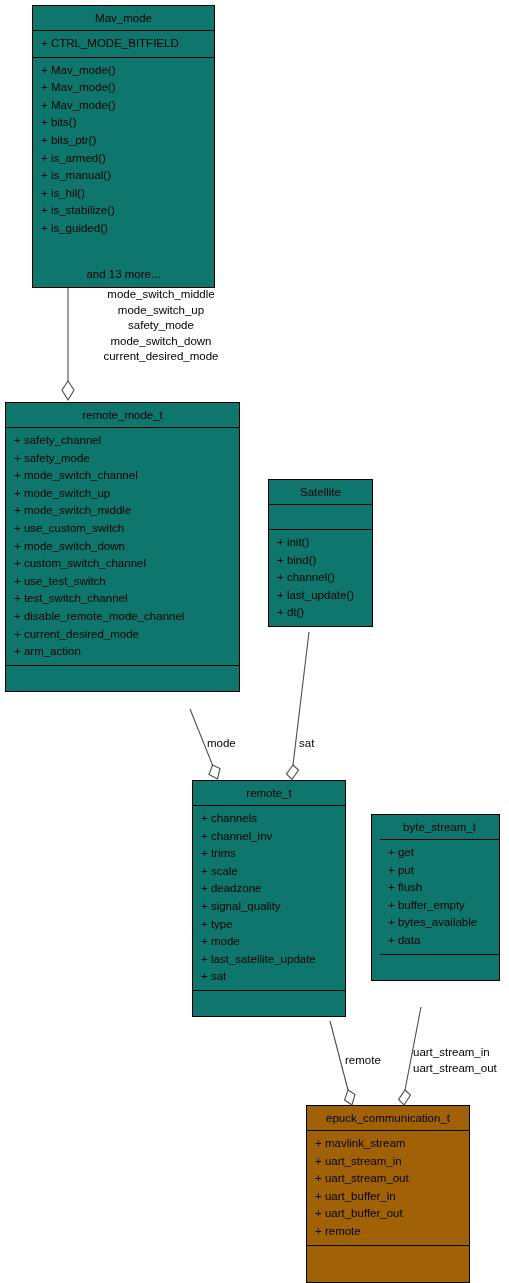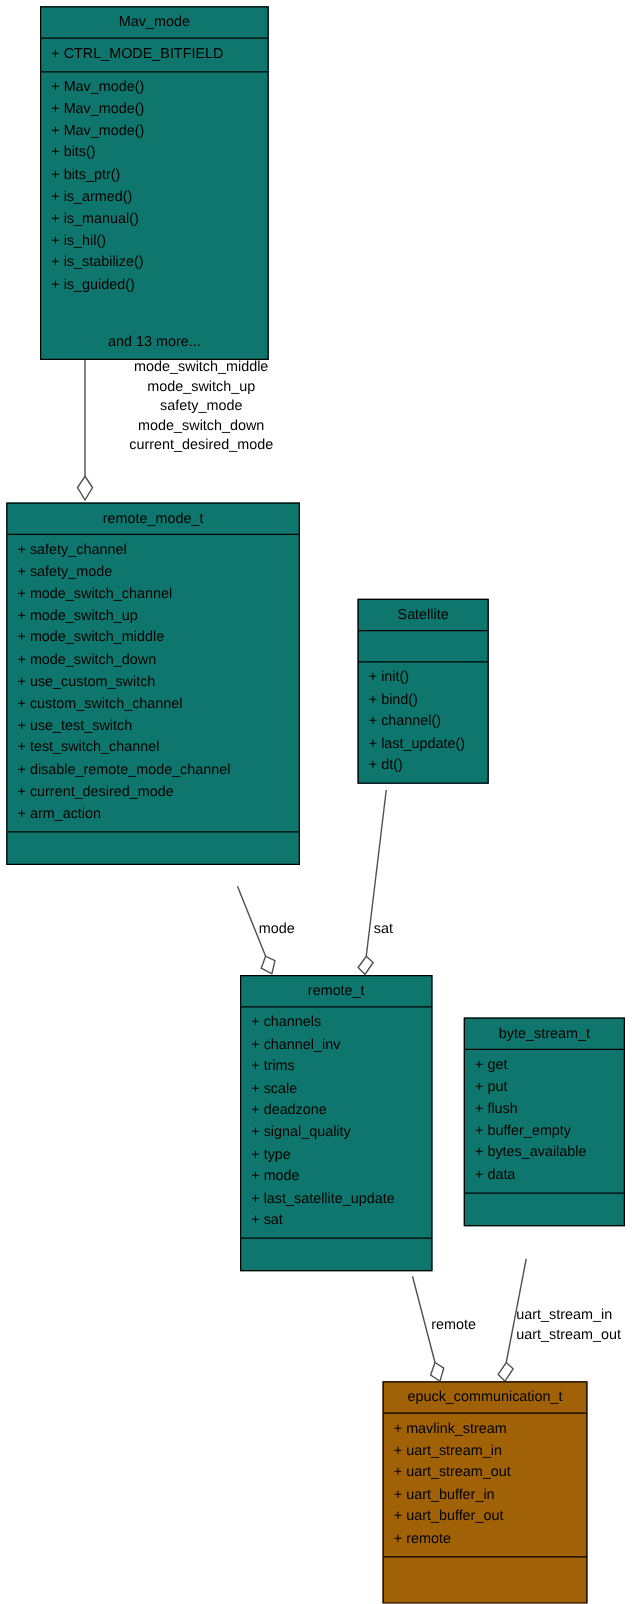--- a/index.html
+++ b/index.html
@@ -151,34 +151,34 @@
     <div class="compartment">
       <div class="uml-title">remote_mode_t</div>
     </div>
     <div class="compartment">
       <ul class="uml-list">
         <li>+ safety_channel</li>
         <li>+ safety_mode</li>
         <li>+ mode_switch_channel</li>
         <li>+ mode_switch_up</li>
         <li>+ mode_switch_middle</li>
+        <li>+ use_custom_switch</li>
         <li>+ mode_switch_down</li>
-        <li>+ use_custom_switch</li>
         <li>+ custom_switch_channel</li>
         <li>+ use_test_switch</li>
         <li>+ test_switch_channel</li>
         <li>+ disable_remote_mode_channel</li>
         <li>+ current_desired_mode</li>
         <li>+ arm_action</li>
       </ul>
     </div>
     <div class="compartment last empty"></div>
   </div>
 
-  <div class="uml-class" style="left:268px; top:479px; width:105px;margin-left:18px;">
+  <div class="uml-class" style="left:268px; top:479px; width:105px;">
     <div class="compartment">
       <div class="uml-title">Satellite</div>
     </div>
     <div class="compartment empty"></div>
     <div class="compartment last">
       <ul class="uml-list">
         <li>+ init()</li>
         <li>+ bind()</li>
         <li>+ channel()</li>
         <li>+ last_update()</li>
@@ -204,21 +204,21 @@
         <li>+ signal_quality</li>
         <li>+ type</li>
         <li>+ mode</li>
         <li>+ last_satellite_update</li>
         <li>+ sat</li>
       </ul>
     </div>
     <div class="compartment last empty"></div>
   </div>
 
-  <div class="uml-class" style="left:371px; top:814px; width:129px;">
+  <div class="uml-class" style="left:371px; top:814px; width:129px;padding-left:8px;">
     <div class="compartment">
       <div class="uml-title">byte_stream_t</div>
     </div>
     <div class="compartment">
       <ul class="uml-list">
         <li>+ get</li>
         <li>+ put</li>
         <li>+ flush</li>
         <li>+ buffer_empty</li>
         <li>+ bytes_available</li>

